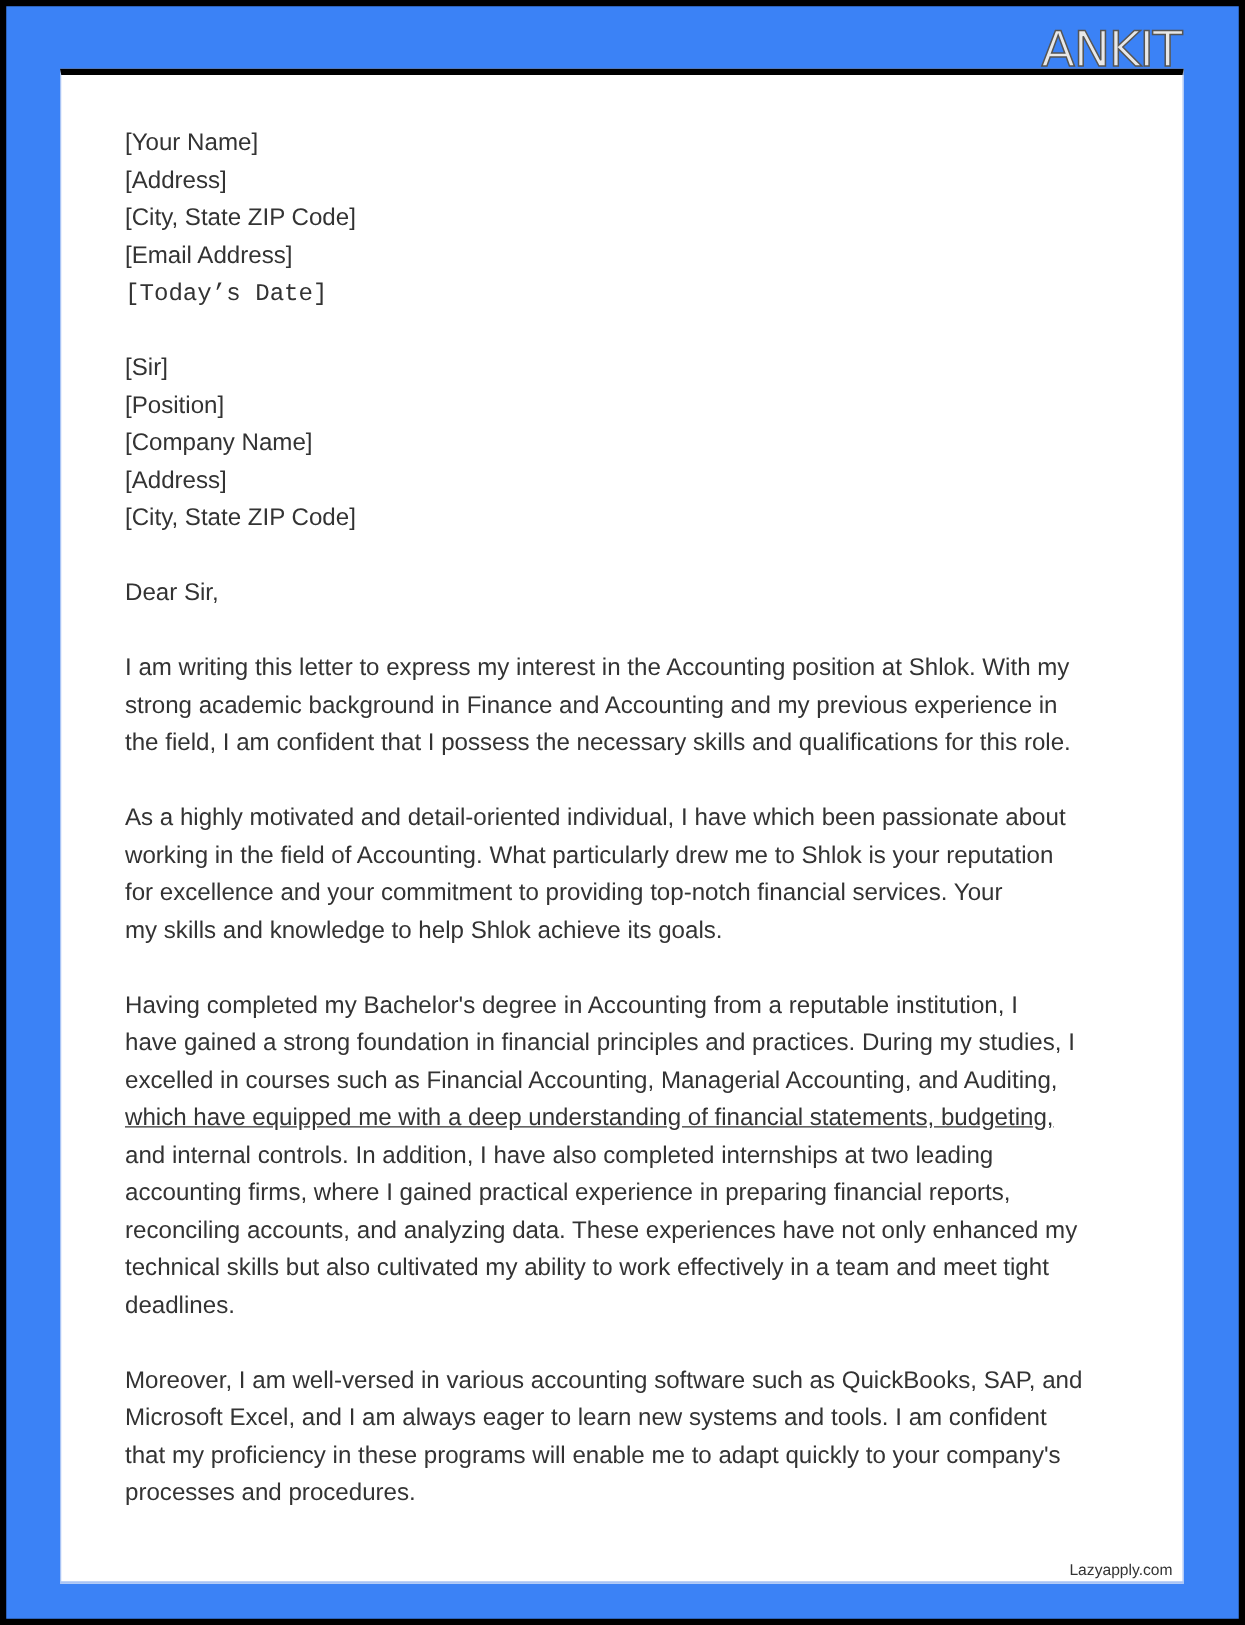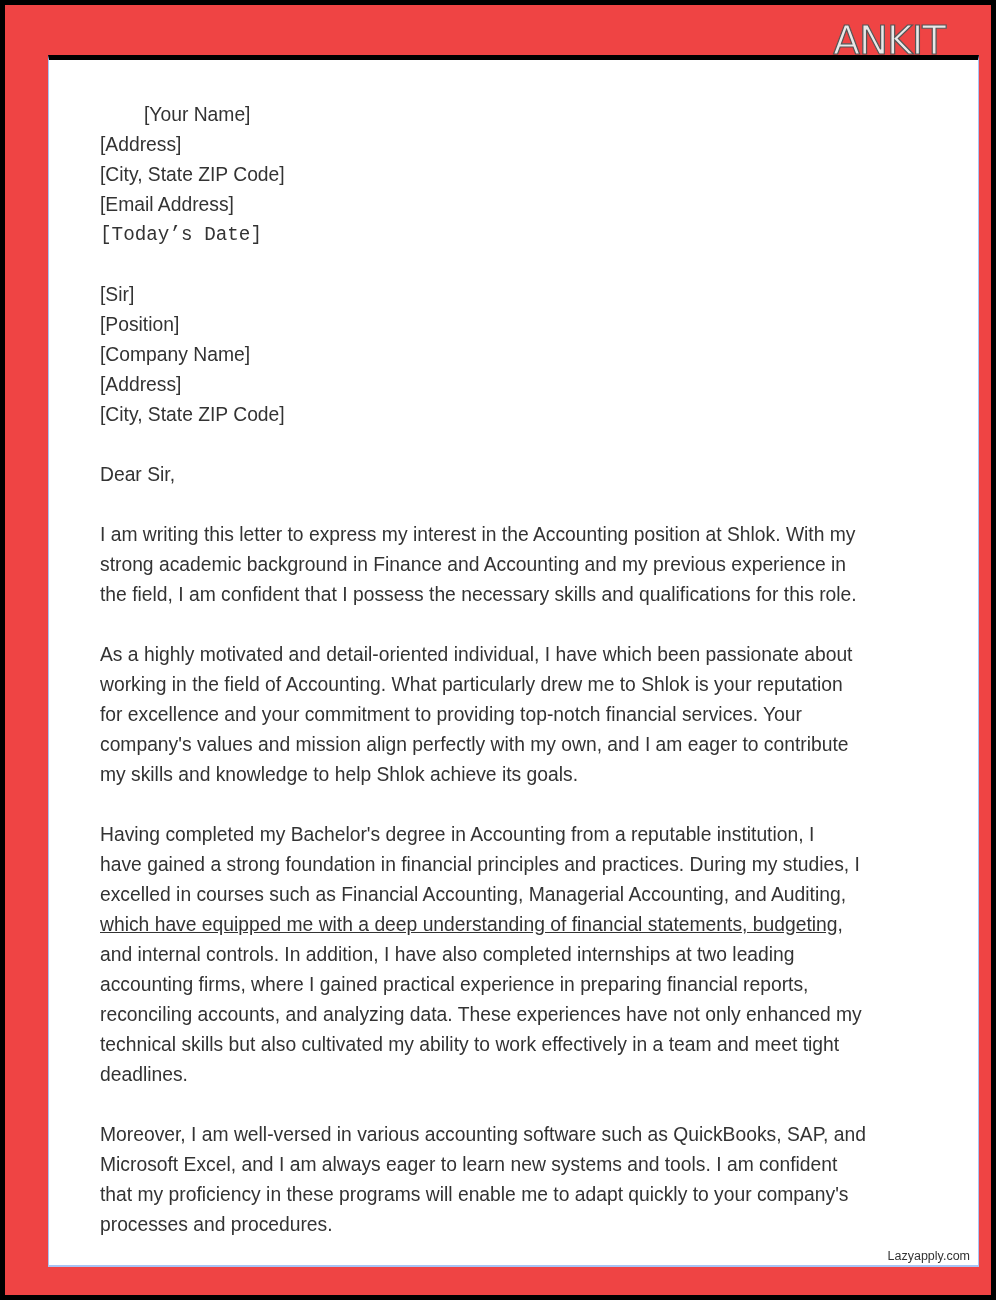--- a/index.html
+++ b/index.html
@@ -3,31 +3,31 @@
 <meta charset="utf-8">
 <style>
   html, body { margin: 0; padding: 0; }
   body {
     width: 996px; height: 1300px; overflow: hidden; position: relative;
     background: #000;
     font-family: "Liberation Sans", sans-serif;
   }
   .frame {
     position: absolute; left: 5px; top: 5px; width: 986px; height: 1290px;
-    background: #ef4444; overflow: hidden;
+    background: #3b82f6; overflow: hidden;
   }
   .brand {
     position: absolute; right: 46px; top: 14px;
     font-family: "DejaVu Sans", sans-serif; font-size: 39px; letter-spacing: -1px;
     color: #e8e8e8; -webkit-text-stroke: 1.2px #555; line-height: 44px;
   }
   .page {
     position: absolute; left: 43px; top: 50px; width: 897px; height: 1205px;
     background: #fff; border-top: 5px solid #000;
-    border-left: 1.5px solid #a9c4f5; border-right: 1.5px solid #a9c4f5; border-bottom: 2px solid #a9c4f5; padding-left: 32px;
+    border-left: 1.5px solid #a9c4f5; border-right: 1.5px solid #a9c4f5; border-bottom: 2px solid #a9c4f5;
   }
   .footer-mark {
     position: absolute; right: 8px; bottom: 2px;
     font-size: 12.5px; color: #333;
   }
   .letter {
     position: absolute; left: 95px; top: 95px;
     font-size: 19.3px; line-height: 30px; color: #333;
   }
   .line { display: block; white-space: nowrap; height: 30px; transform-origin: left; }
@@ -38,21 +38,21 @@
 
 <div class="frame">
   <div class="brand">ANKIT</div>
 
   <div class="page">
     <div class="footer-mark">Lazyapply.com</div>
   </div>
 
   <div class="letter">
     <div>
-      <span class="line" style="display: block; margin-left: 44px;">[Your Name]</span>
+      <span class="line" style="display: block;">[Your Name]</span>
       <span class="line" style="display: block;">[Address]</span>
       <span class="line" style="display: block;">[City, State ZIP Code]</span>
       <span class="line" style="display: block;">[Email Address]</span>
       <span class="line" style="display: block; font-family: Liberation Mono, monospace;">[Today’s Date]</span>
     </div>
     <div class="gap"></div>
     <div>
       <span class="line" style="display: block;">[Sir]</span>
       <span class="line" style="display: block;">[Position]</span>
       <span class="line" style="display: block;">[Company Name]</span>
@@ -67,21 +67,20 @@
       <span class="line" style="display: block;">I am writing this letter to express my interest in the Accounting position at Shlok. With my</span>
       <span class="line" style="display: block;">strong academic background in Finance and Accounting and my previous experience in</span>
       <span class="line" style="display: block;">the field, I am confident that I possess the necessary skills and qualifications for this role.</span>
     </div>
     <div class="gap"></div>
 
     <div>
       <span class="line" style="display: block;">As a highly motivated and detail-oriented individual, I have which been passionate about</span>
       <span class="line" style="display: block;">working in the field of Accounting. What particularly drew me to Shlok is your reputation</span>
       <span class="line" style="display: block;">for excellence and your commitment to providing top-notch financial services. Your</span>
-      <span class="line" style="display: block;">company's values and mission align perfectly with my own, and I am eager to contribute</span>
       <span class="line" style="display: block;">my skills and knowledge to help Shlok achieve its goals.</span>
     </div>
     <div class="gap"></div>
 
     <div>
       <span class="line" style="display: block;">Having completed my Bachelor's degree in Accounting from a reputable institution, I</span>
       <span class="line" style="display: block;">have gained a strong foundation in financial principles and practices. During my studies, I</span>
       <span class="line" style="display: block;">excelled in courses such as Financial Accounting, Managerial Accounting, and Auditing,</span>
       <span class="line" style="display: block; text-decoration: underline;">which have equipped me with a deep understanding of financial statements, budgeting,</span>
       <span class="line" style="display: block;">and internal controls. In addition, I have also completed internships at two leading</span>

